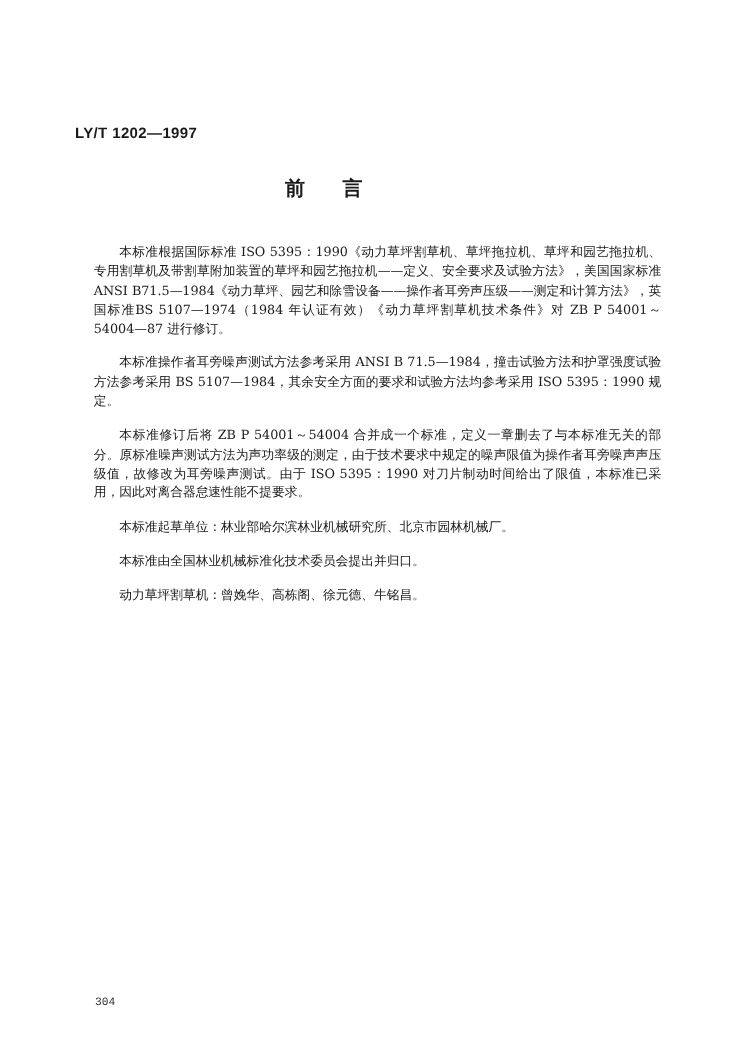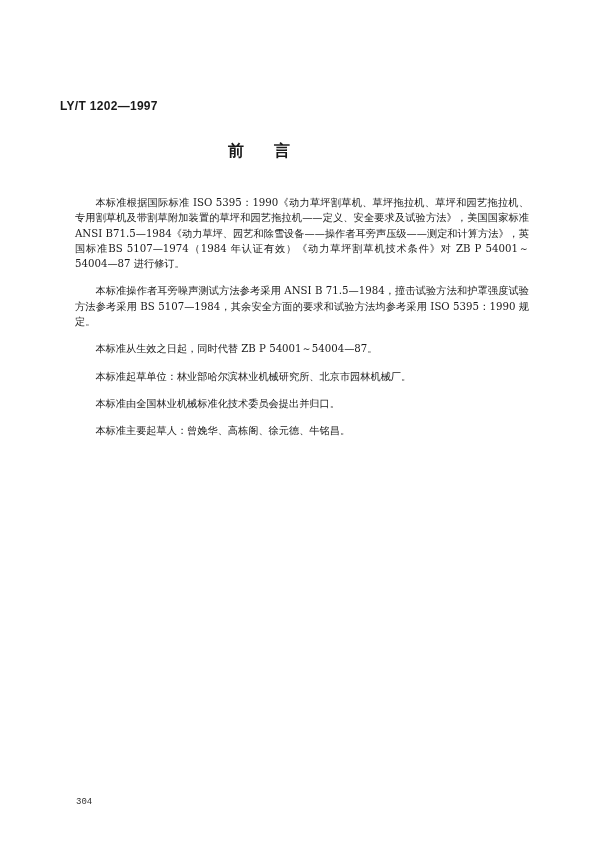--- a/index.html
+++ b/index.html
@@ -40,19 +40,19 @@
 </head>
 <body>
 
 <div class="std-code">LY/T 1202—1997</div>
 
 <div class="title">前言</div>
 
 <div class="body">
   <p>本标准根据国际标准 ISO 5395：1990《动力草坪割草机、草坪拖拉机、草坪和园艺拖拉机、专用割草机及带割草附加装置的草坪和园艺拖拉机——定义、安全要求及试验方法》，美国国家标准 ANSI B71.5—1984《动力草坪、园艺和除雪设备——操作者耳旁声压级——测定和计算方法》，英国标准BS 5107—1974（1984 年认证有效）《动力草坪割草机技术条件》对 ZB P 54001～54004—87 进行修订。</p>
   <p class="gap">本标准操作者耳旁噪声测试方法参考采用 ANSI B 71.5—1984，撞击试验方法和护罩强度试验方法参考采用 BS 5107—1984，其余安全方面的要求和试验方法均参考采用 ISO 5395：1990 规定。</p>
-  <p class="line">本标准从生效之日起，同时代替 ZB P 54001～54004—87。</p>
+  <p class="gap">本标准修订后将 ZB P 54001～54004 合并成一个标准，定义一章删去了与本标准无关的部分。原标准噪声测试方法为声功率级的测定，由于技术要求中规定的噪声限值为操作者耳旁噪声声压级值，故修改为耳旁噪声测试。由于 ISO 5395：1990 对刀片制动时间给出了限值，本标准已采用，因此对离合器怠速性能不提要求。</p>
   <p class="line">本标准起草单位：林业部哈尔滨林业机械研究所、北京市园林机械厂。</p>
   <p class="line">本标准由全国林业机械标准化技术委员会提出并归口。</p>
-  <p class="line">本标准主要起草人：曾娩华、高栋阁、徐元德、牛铭昌。</p>
+  <p class="line">动力草坪割草机：曾娩华、高栋阁、徐元德、牛铭昌。</p>
 </div>
 
 <div class="page-num">304</div>
 
 </body></html>

